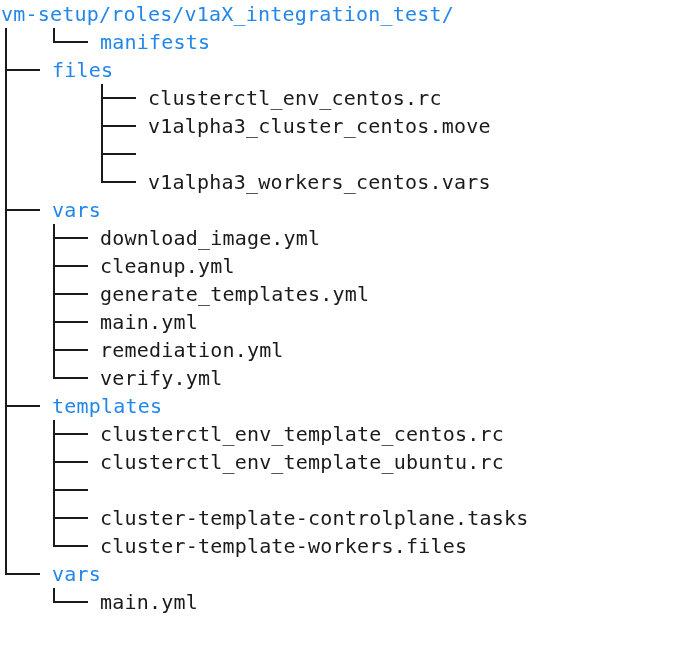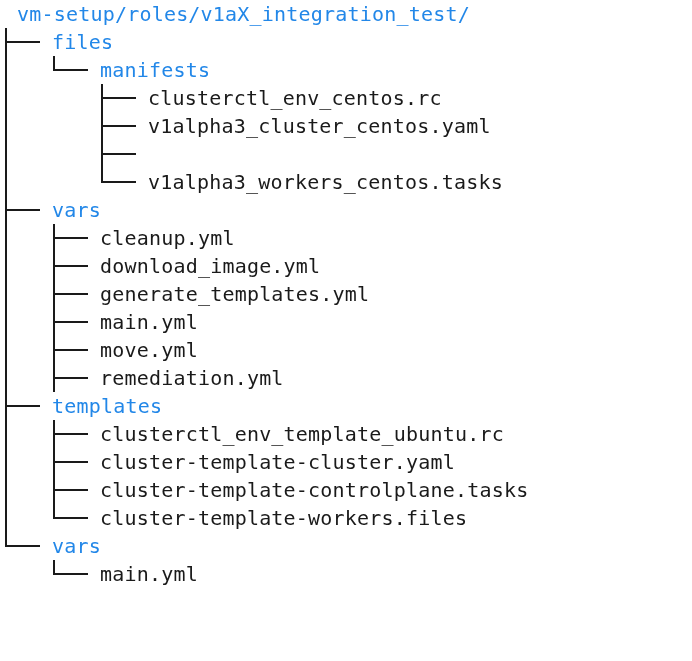--- a/index.html
+++ b/index.html
@@ -45,127 +45,131 @@
     content:"";position:absolute;
     left:5px;top:13px;width:35px;height:2px;
     background:var(--line-color);
   }
   .label{
     padding-left:4px;
     color:var(--file-color);
     letter-spacing:0.2px;
   }
   .label.dir{color:var(--dir-color);}
-  .title-row .label{padding-left:17px;}
+  .title-row .label{padding-left:1px;}
 </style>
 </head>
 <body>
 
 <div class="tree">
 
   <div class="row title-row">
     <span class="label dir">vm-setup/roles/v1aX_integration_test/</span>
   </div>
 
   <div class="row">
-    <span class="cell t"></span>
-    <span class="label dir">files</span>
+    <span class="cell v"></span>
+    <span class="cell c"></span>
+    <span class="label dir">manifests</span>
   </div>
 
   <div class="row">
-    <span class="cell v"></span>
-    <span class="cell c"></span>
-    <span class="label dir">manifests</span>
+    <span class="cell t"></span>
+    <span class="label dir">files</span>
   </div>
 
   <div class="row">
     <span class="cell v"></span>
     <span class="cell"></span>
     <span class="cell t"></span>
     <span class="label">clusterctl_env_centos.rc</span>
   </div>
 
   <div class="row">
     <span class="cell v"></span>
     <span class="cell"></span>
     <span class="cell t"></span>
-    <span class="label">v1alpha3_cluster_centos.yaml</span>
+    <span class="label">v1alpha3_cluster_centos.move</span>
   </div>
 
   <div class="row">
     <span class="cell v"></span>
     <span class="cell"></span>
     <span class="cell t"></span>
   </div>
 
   <div class="row">
     <span class="cell v"></span>
     <span class="cell"></span>
     <span class="cell c"></span>
-    <span class="label">v1alpha3_workers_centos.tasks</span>
+    <span class="label">v1alpha3_workers_centos.vars</span>
   </div>
 
   <div class="row">
     <span class="cell t"></span>
     <span class="label dir">vars</span>
   </div>
 
   <div class="row">
     <span class="cell v"></span>
     <span class="cell t"></span>
-    <span class="label">cleanup.yml</span>
+    <span class="label">download_image.yml</span>
   </div>
 
   <div class="row">
     <span class="cell v"></span>
     <span class="cell t"></span>
-    <span class="label">download_image.yml</span>
+    <span class="label">cleanup.yml</span>
   </div>
 
   <div class="row">
     <span class="cell v"></span>
     <span class="cell t"></span>
     <span class="label">generate_templates.yml</span>
   </div>
 
   <div class="row">
     <span class="cell v"></span>
     <span class="cell t"></span>
     <span class="label">main.yml</span>
   </div>
 
-  <div class="row">
-    <span class="cell v"></span>
-    <span class="cell t"></span>
-    <span class="label">move.yml</span>
-  </div>
 
   <div class="row">
     <span class="cell v"></span>
     <span class="cell t"></span>
     <span class="label">remediation.yml</span>
   </div>
 
+  <div class="row">
+    <span class="cell v"></span>
+    <span class="cell c"></span>
+    <span class="label">verify.yml</span>
+  </div>
 
   <div class="row">
     <span class="cell t"></span>
     <span class="label dir">templates</span>
   </div>
 
+  <div class="row">
+    <span class="cell v"></span>
+    <span class="cell t"></span>
+    <span class="label">clusterctl_env_template_centos.rc</span>
+  </div>
 
   <div class="row">
     <span class="cell v"></span>
     <span class="cell t"></span>
     <span class="label">clusterctl_env_template_ubuntu.rc</span>
   </div>
 
   <div class="row">
     <span class="cell v"></span>
     <span class="cell t"></span>
-    <span class="label">cluster-template-cluster.yaml</span>
   </div>
 
   <div class="row">
     <span class="cell v"></span>
     <span class="cell t"></span>
     <span class="label">cluster-template-controlplane.tasks</span>
   </div>
 
   <div class="row">
     <span class="cell v"></span>

